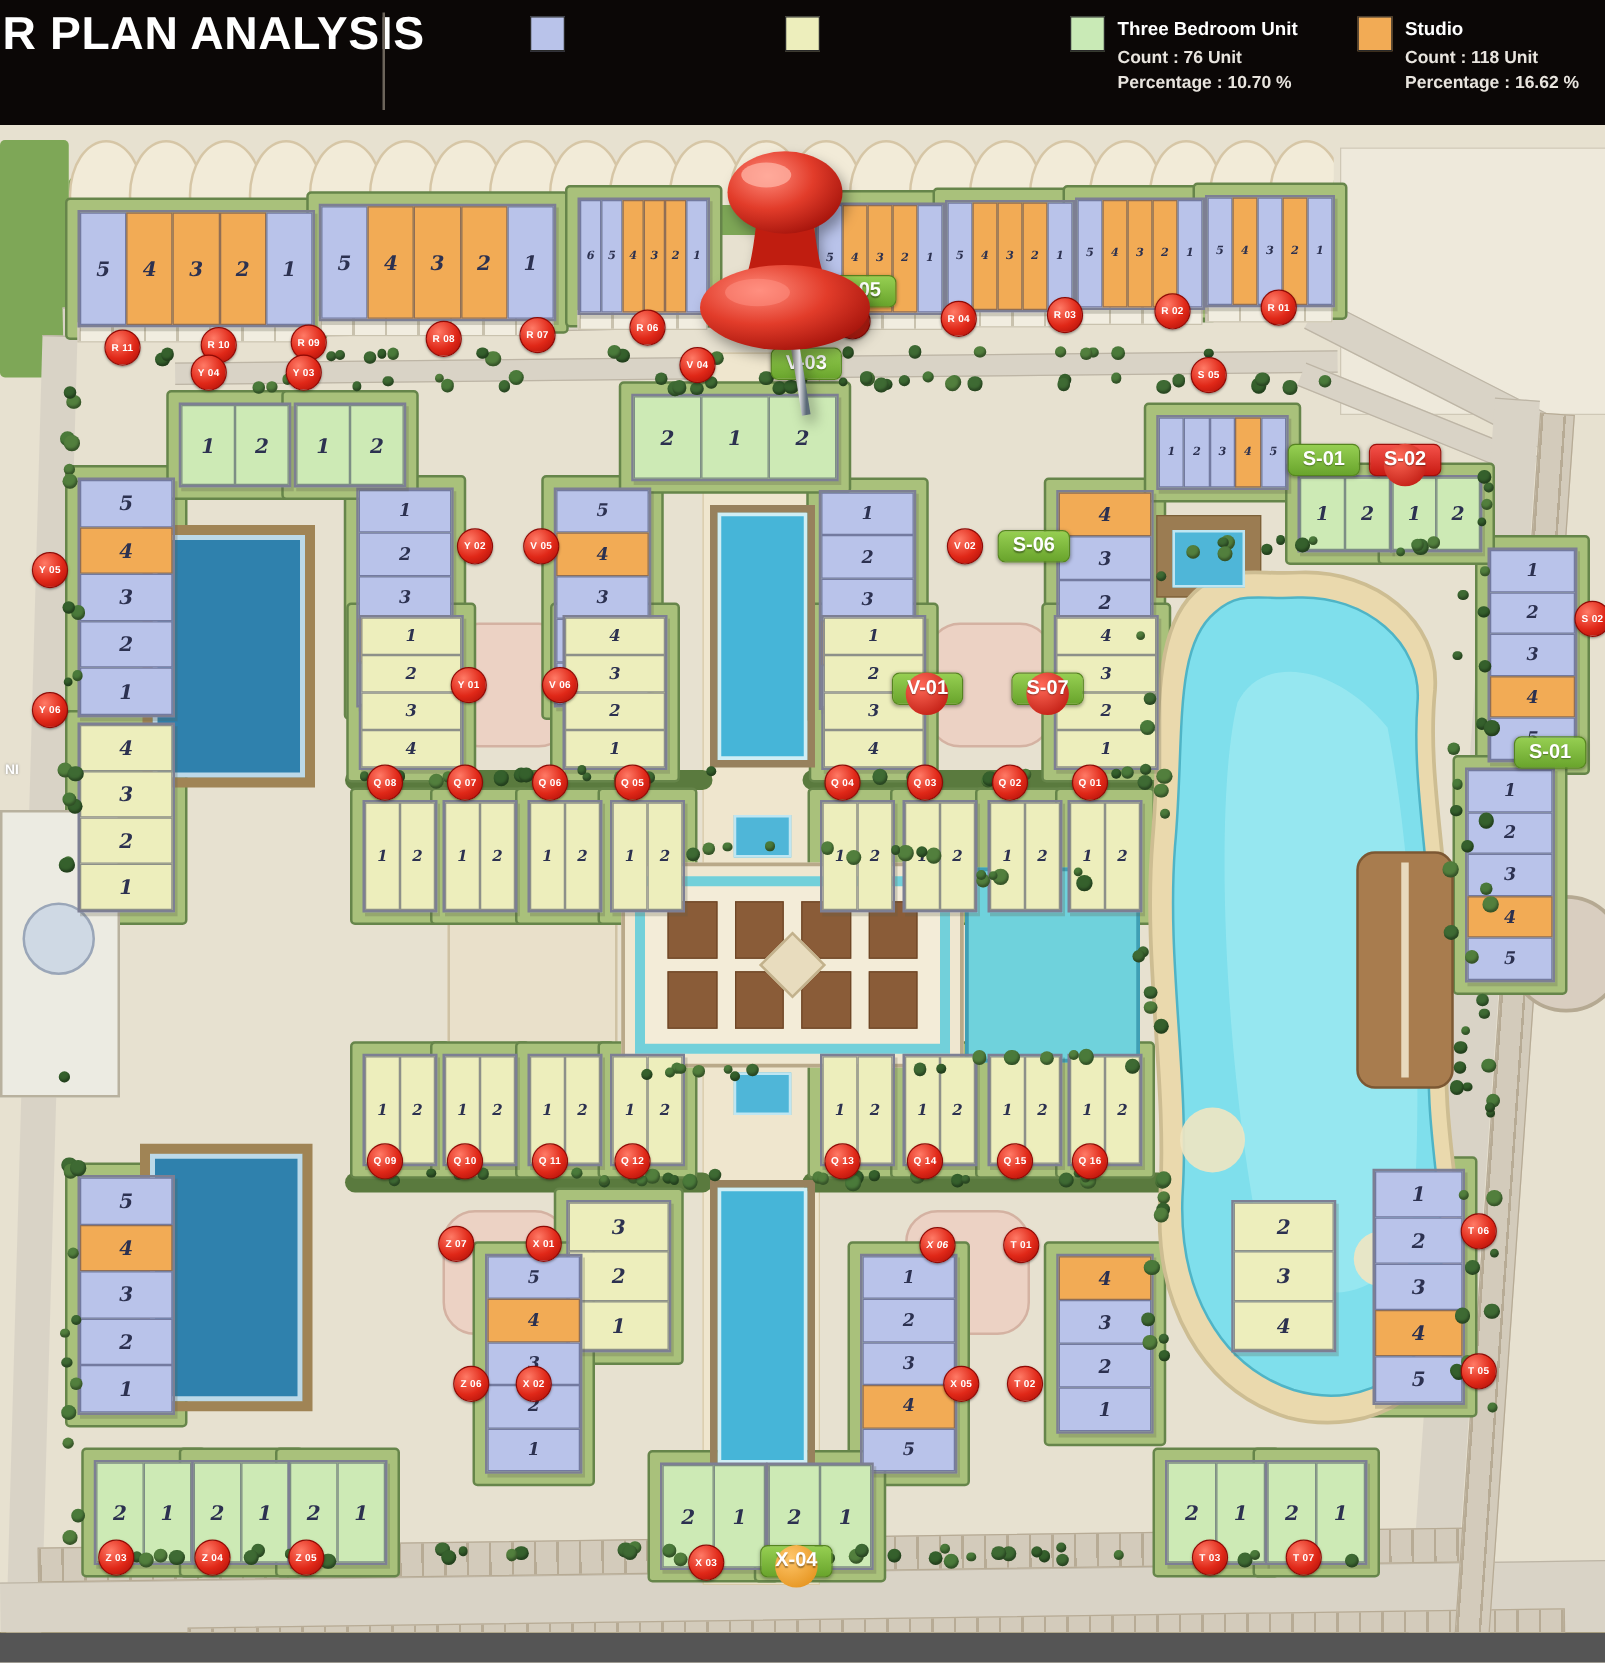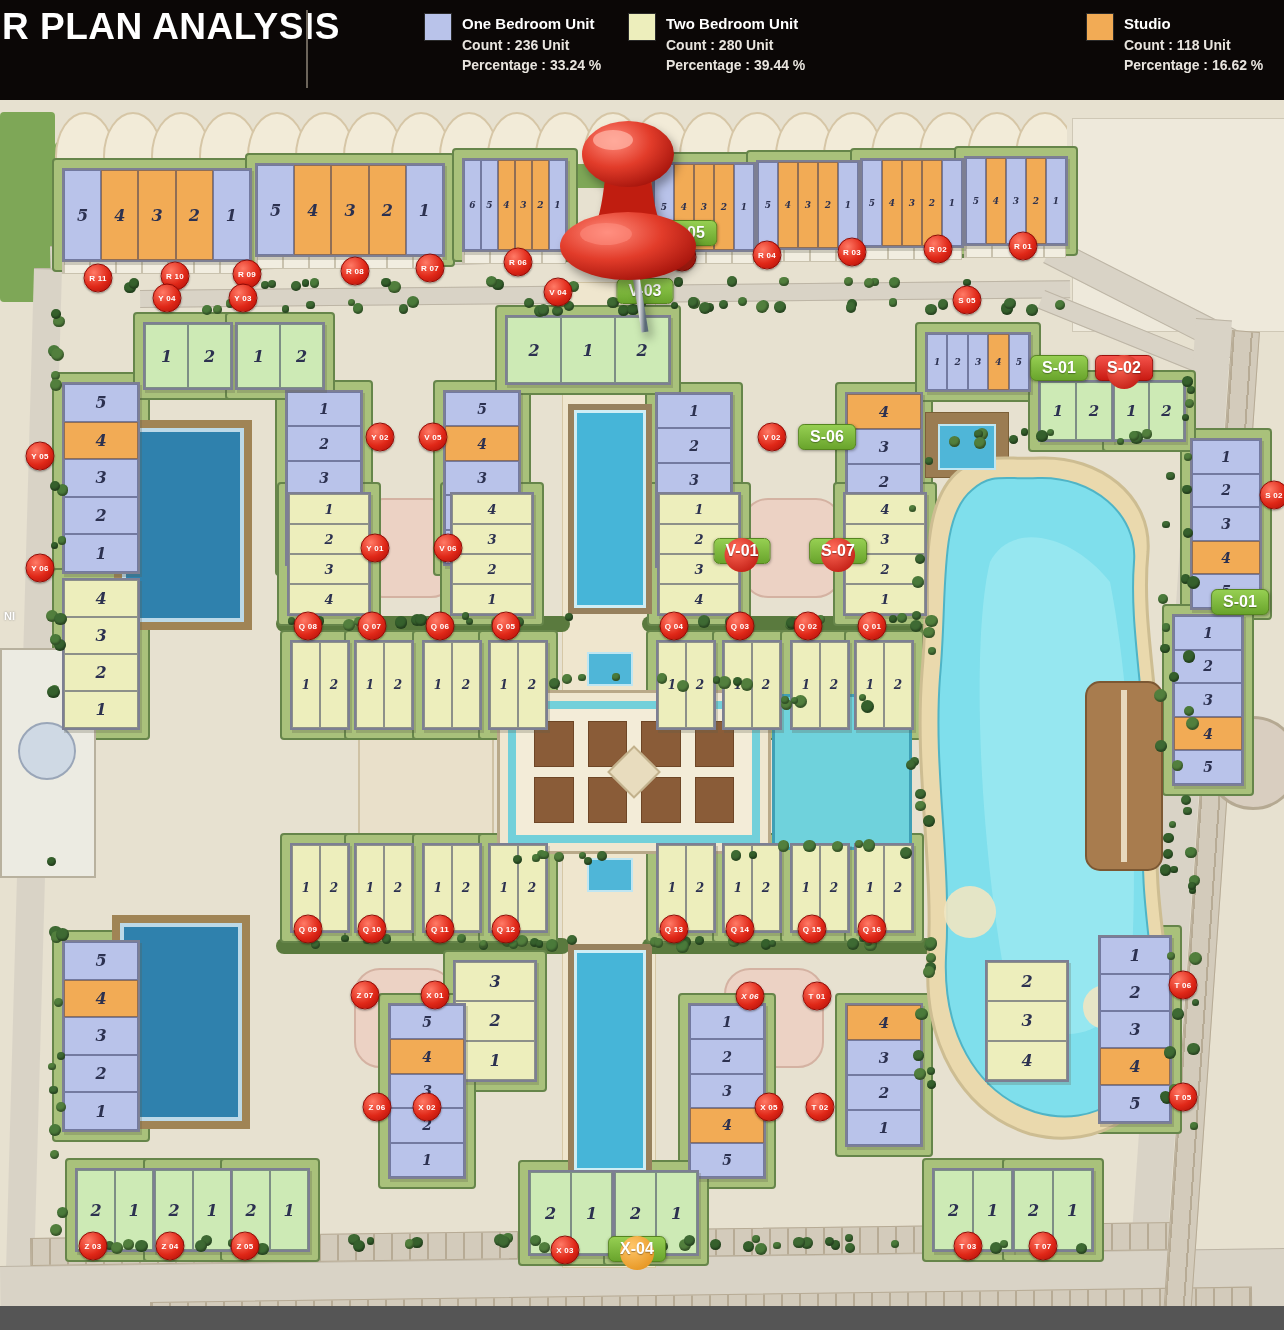--- a/index.html
+++ b/index.html
@@ -77,32 +77,30 @@
 
 <div class="screen">
   <div class="header">
     <div class="title-block">
       <div class="title">R PLAN ANALYSIS</div>
     </div>
     <div class="divider"></div>
 
     <div class="legend-item" style="left:424px;">
       <div class="swatch" style="background: rgb(185, 195, 234);"></div>
-      <div>
-        <div class="leg-name">One Bedroom Unit</div>
-        <div class="leg-line">Count : 236 Unit</div>
-        <div class="leg-line">Percentage : 33.24 %</div>
-      </div>
     </div>
     <div class="legend-item" style="left:628px;">
       <div class="swatch" style="background: rgb(237, 238, 188);"></div>
+    </div>
+    <div class="legend-item" style="left:856px;">
+      <div class="swatch" style="background: rgb(201, 234, 182);"></div>
       <div>
-        <div class="leg-name">Two Bedroom Unit</div>
-        <div class="leg-line">Count : 280 Unit</div>
-        <div class="leg-line">Percentage : 39.44 %</div>
+        <div class="leg-name">Three Bedroom Unit</div>
+        <div class="leg-line">Count : 76 Unit</div>
+        <div class="leg-line">Percentage : 10.70 %</div>
       </div>
     </div>
     <div class="legend-item" style="left:1086px;">
       <div class="swatch" style="background: rgb(242, 171, 85);"></div>
       <div>
         <div class="leg-name">Studio</div>
         <div class="leg-line">Count : 118 Unit</div>
         <div class="leg-line">Percentage : 16.62 %</div>
       </div>
     </div>

